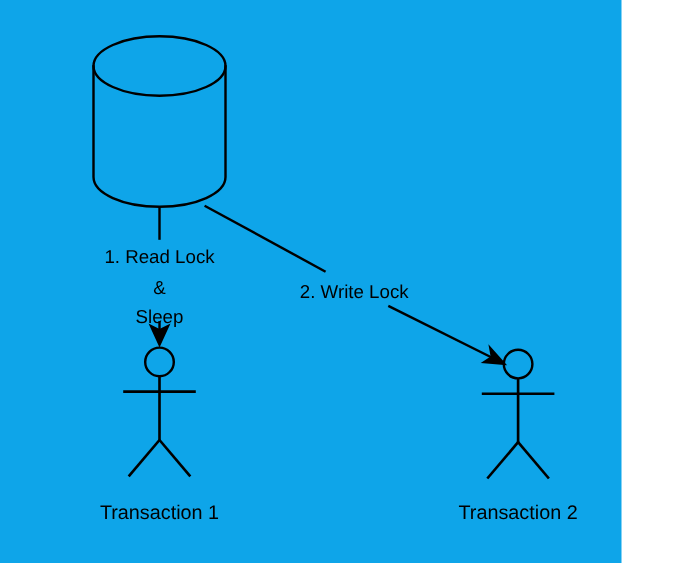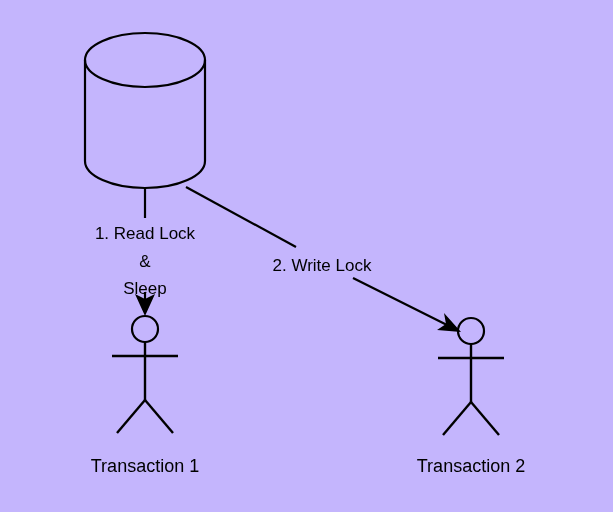--- a/index.html
+++ b/index.html
@@ -9,23 +9,23 @@
     background: #ffffff;
   }
   body {
     width: 613px;
     height: 512px;
     overflow: hidden;
     font-family: "Liberation Sans", sans-serif;
   }
   #diagram-canvas {
     position: relative;
-    width: 613px;
+    width: 565px;
     height: 512px;
-    background: #c4b5fd;
+    background: #0ea5e9;
   }
   #diagram-svg {
     position: absolute;
     top: 0;
     left: 0;
     width: 613px;
     height: 512px;
     display: block;
   }
   .diagram-text {

